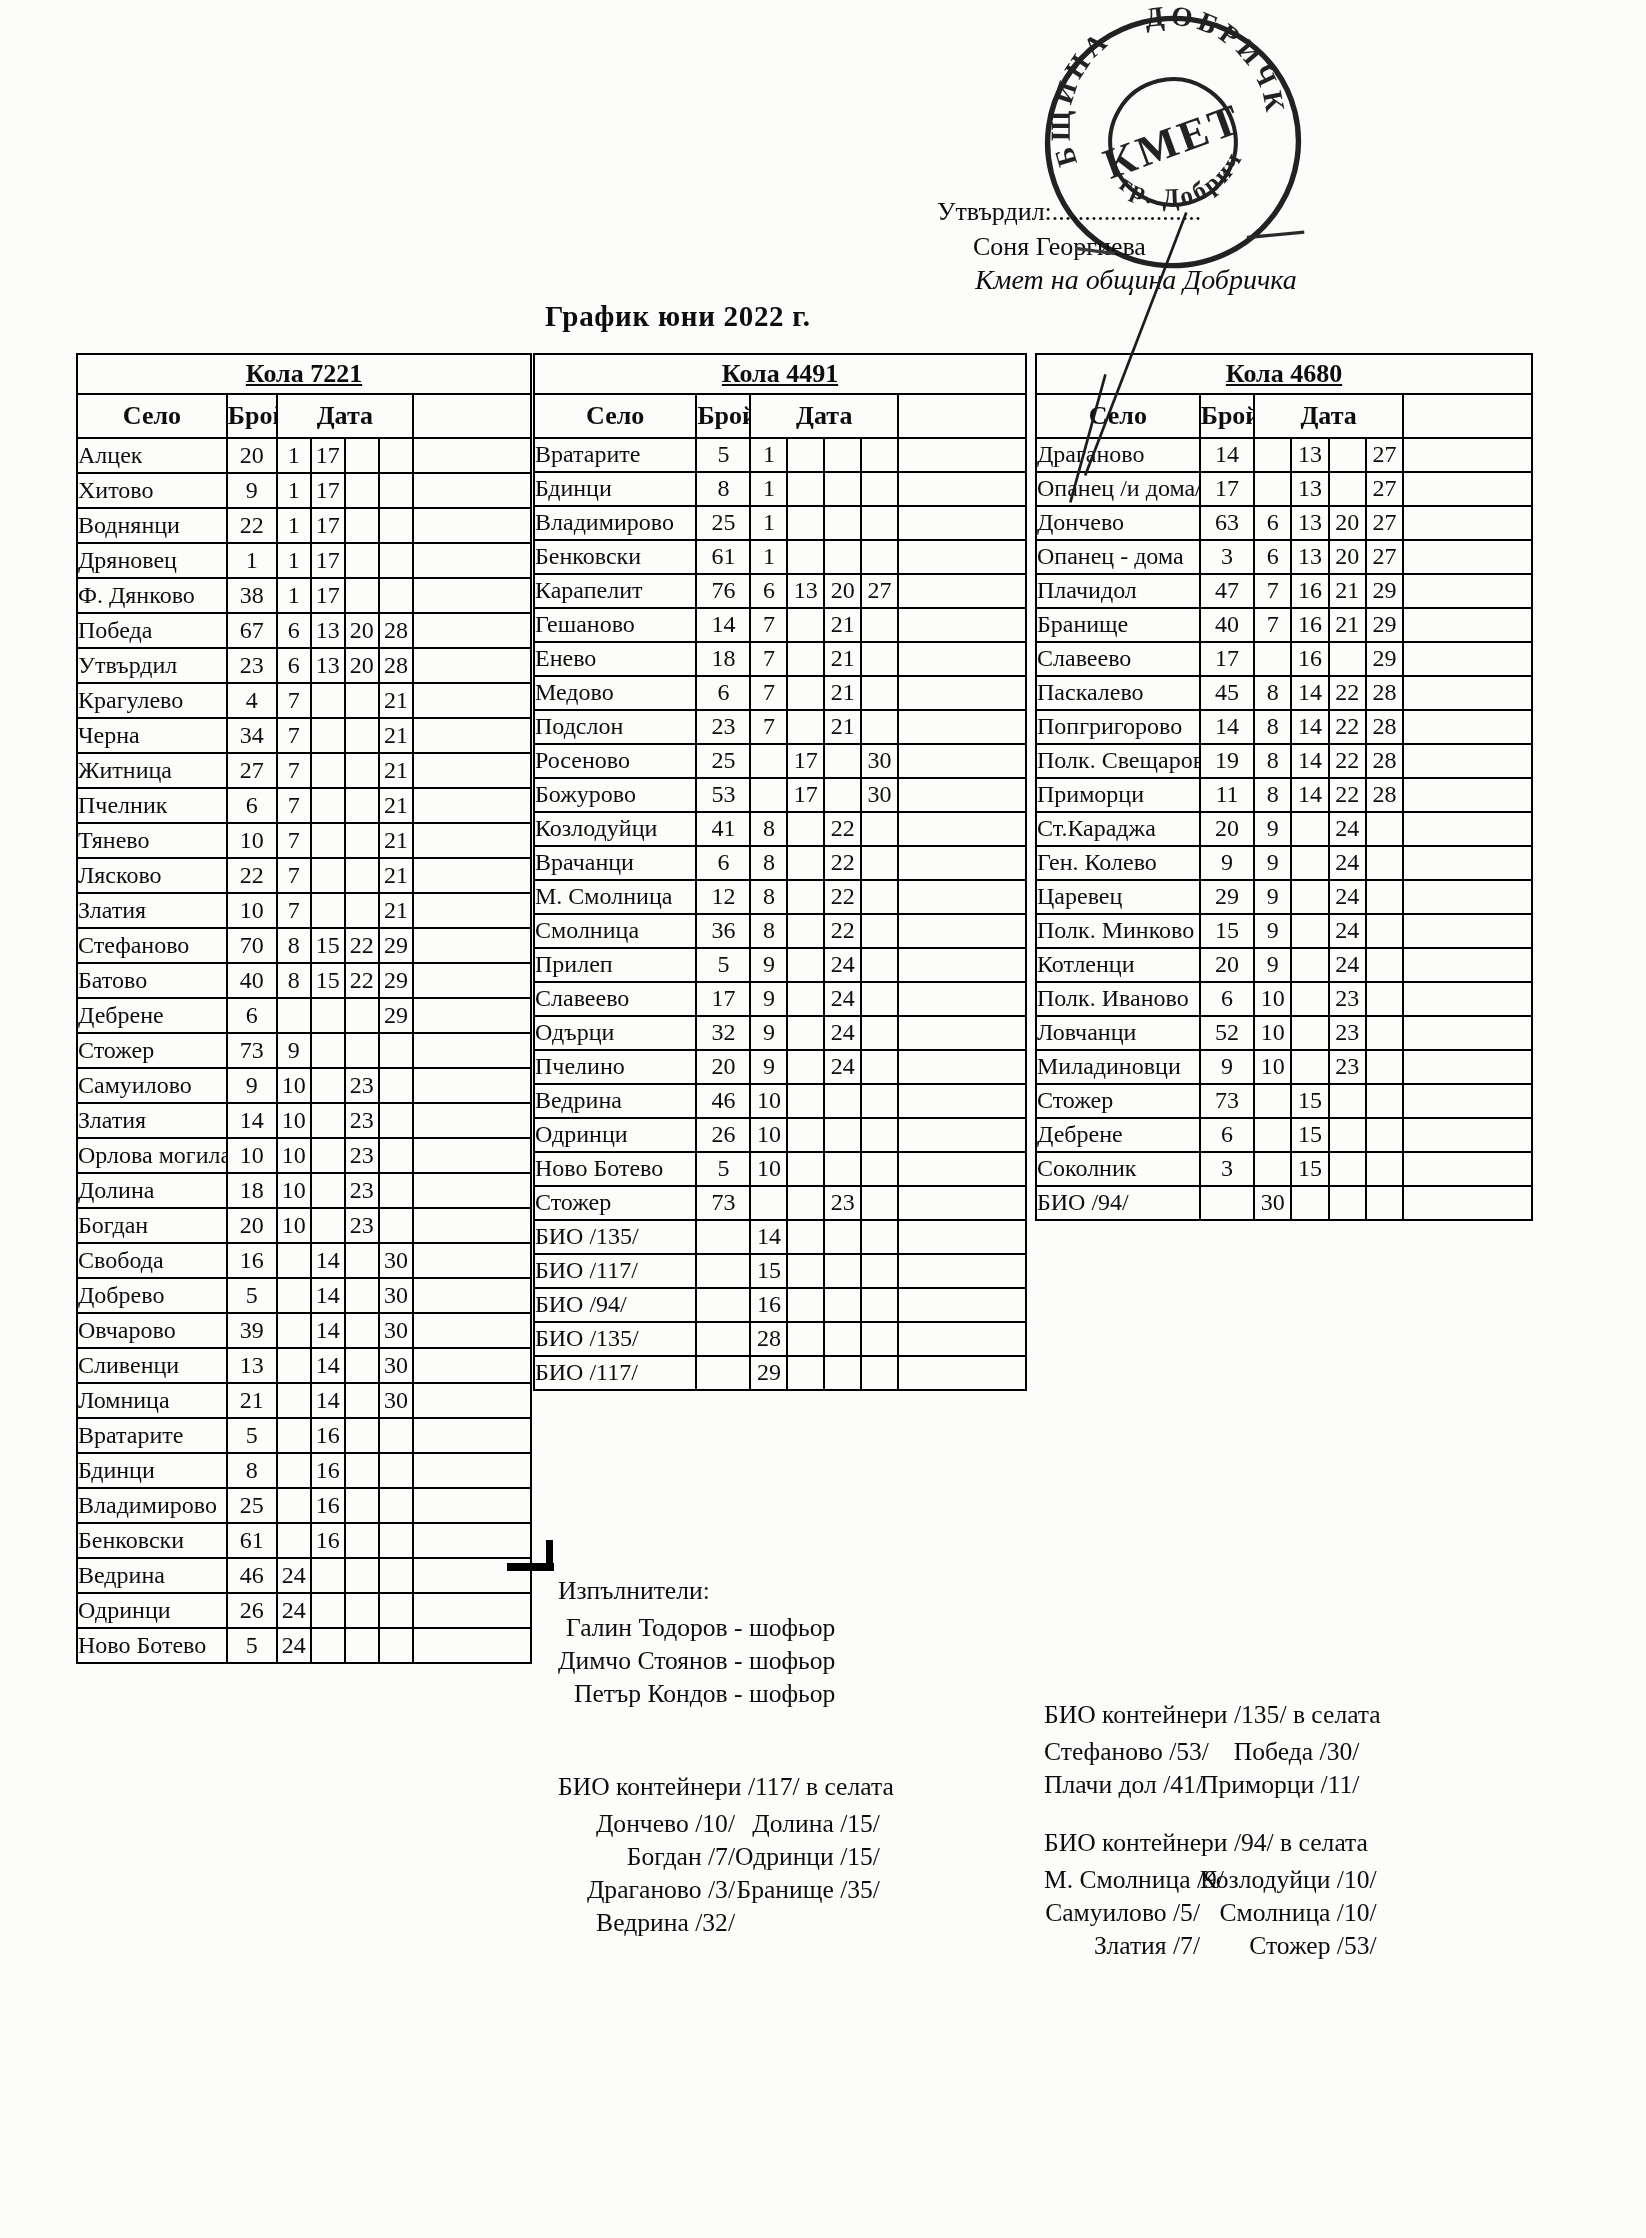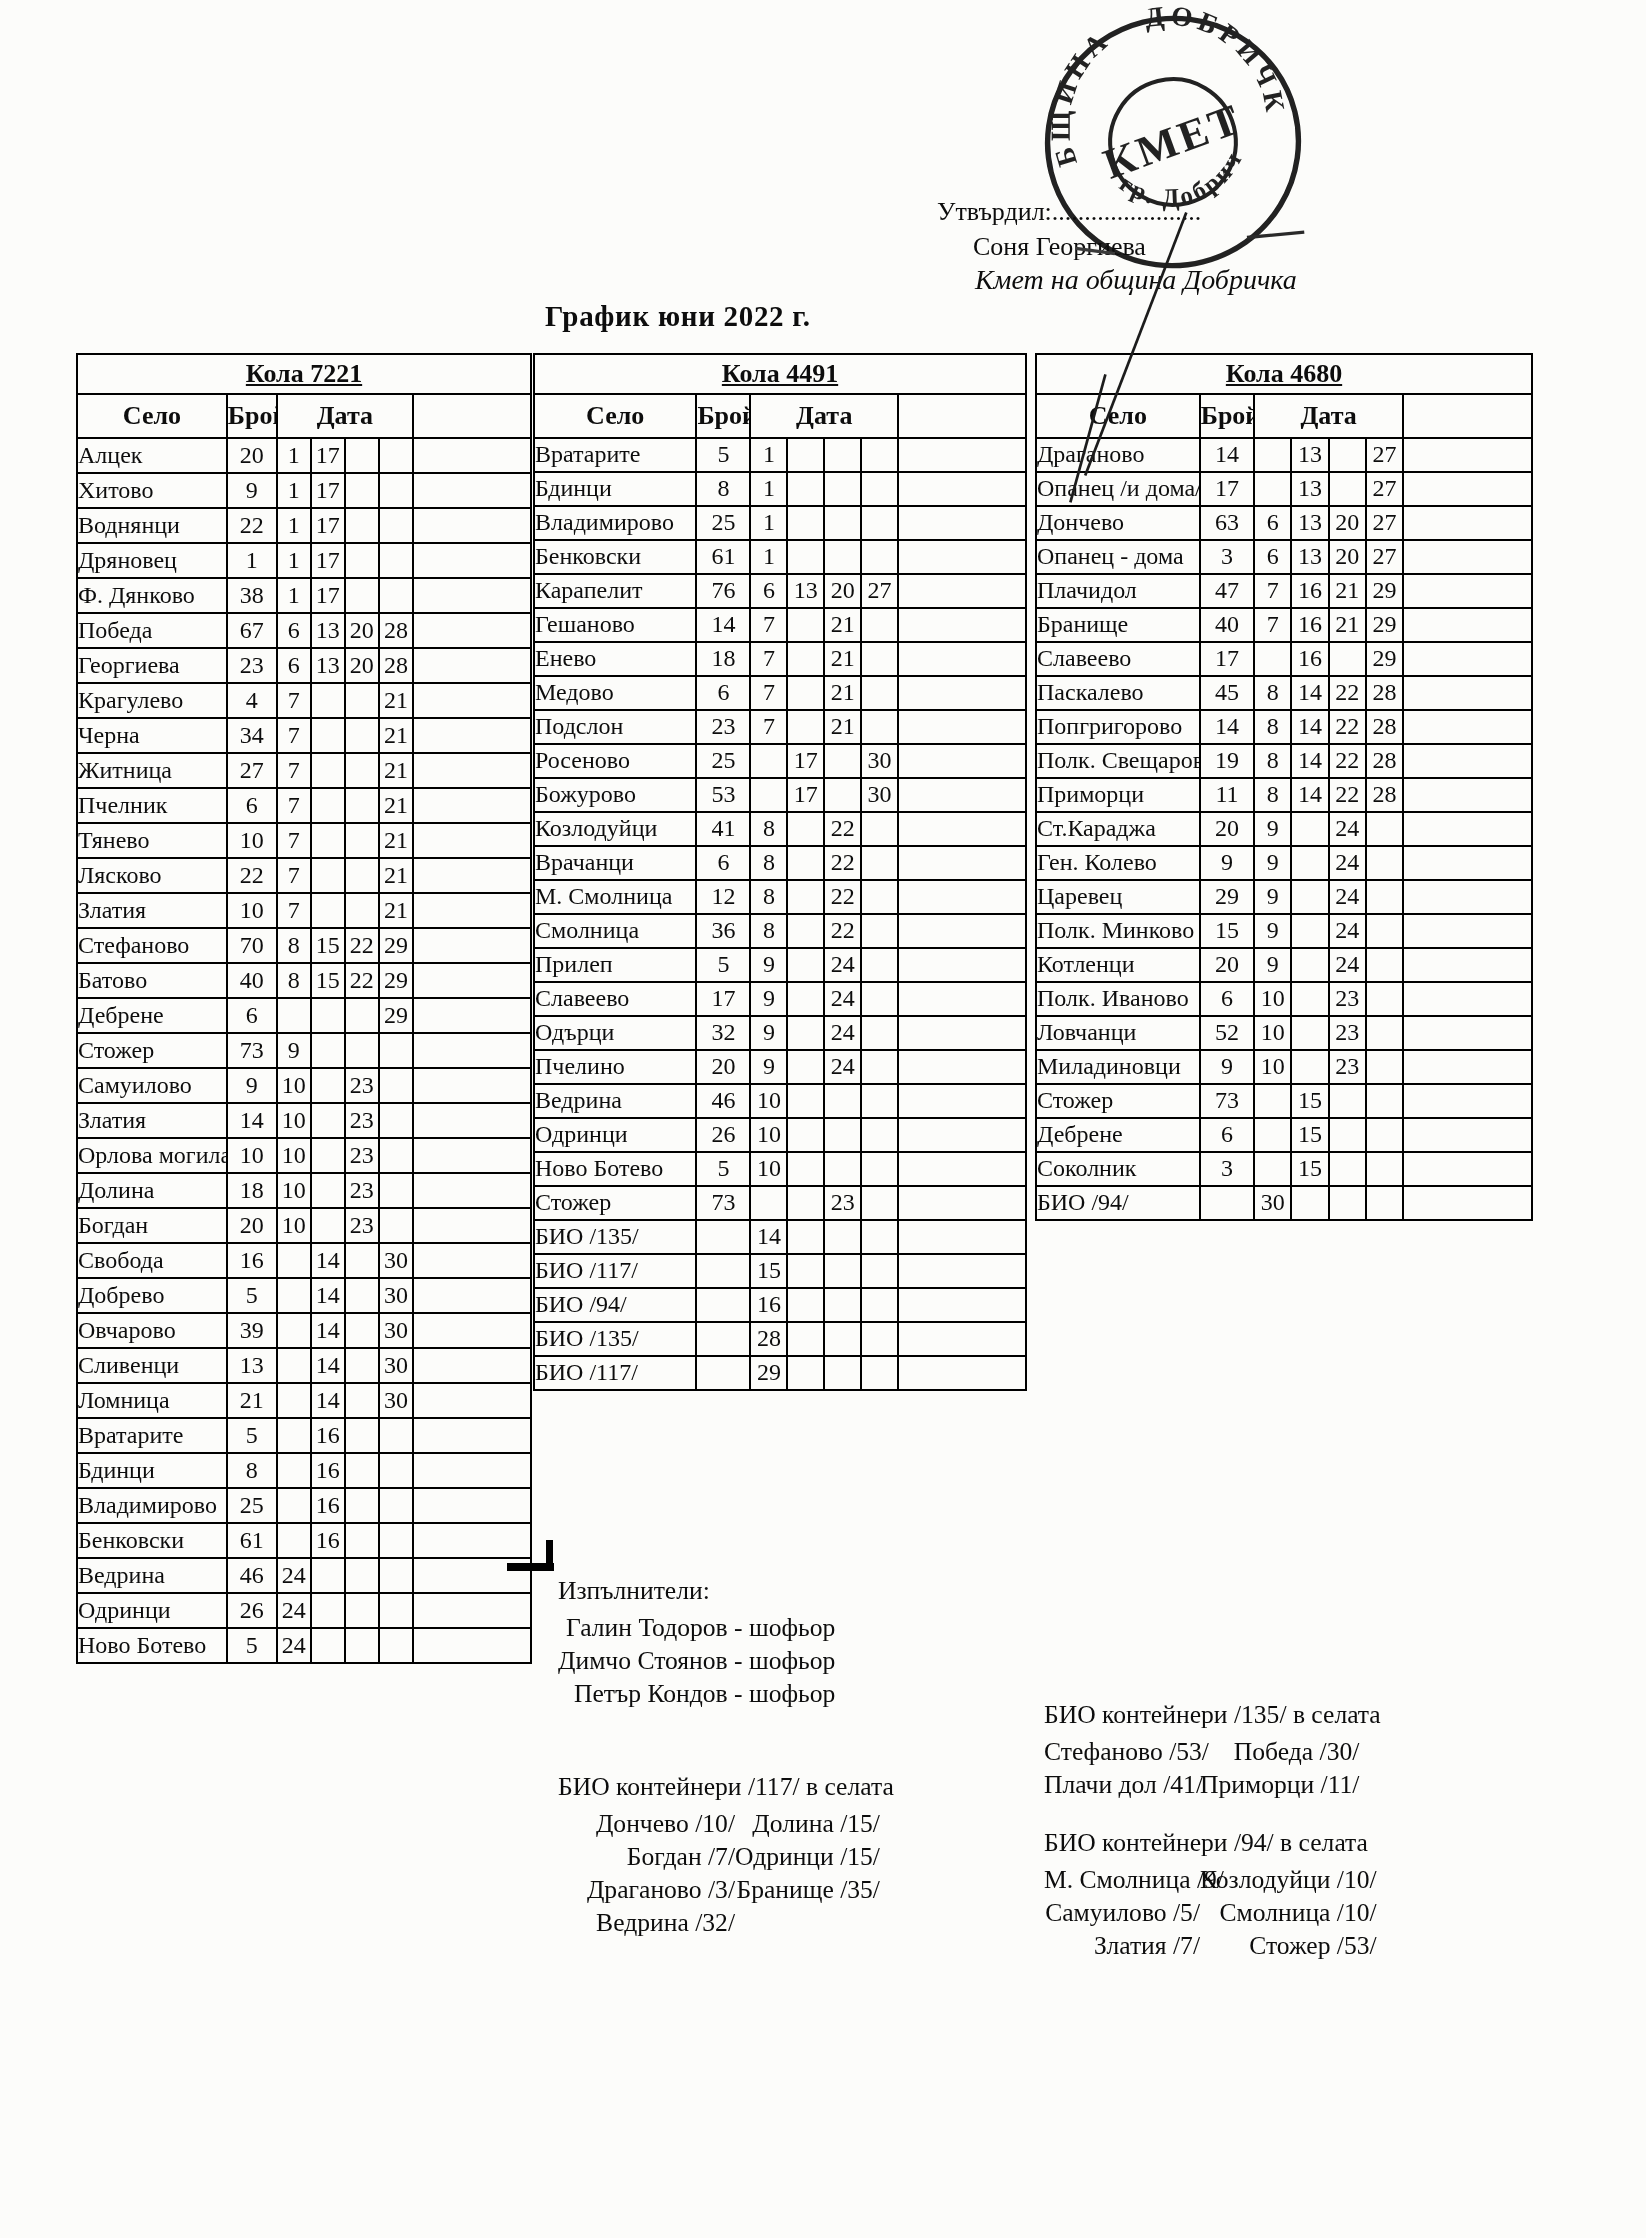--- a/index.html
+++ b/index.html
@@ -151,21 +151,21 @@
       <tr>
         <td class="c-selo">Победа</td>
         <td class="c-num">67</td>
         <td class="c-num">6</td>
         <td class="c-num">13</td>
         <td class="c-num">20</td>
         <td class="c-num">28</td>
         <td class="c-trail"></td>
       </tr>
       <tr>
-        <td class="c-selo">Георгиева</td>
+        <td class="c-selo">Утвърдил</td>
         <td class="c-num">23</td>
         <td class="c-num">6</td>
         <td class="c-num">13</td>
         <td class="c-num">20</td>
         <td class="c-num">28</td>
         <td class="c-trail"></td>
       </tr>
       <tr>
         <td class="c-selo">Крагулево</td>
         <td class="c-num">4</td>

